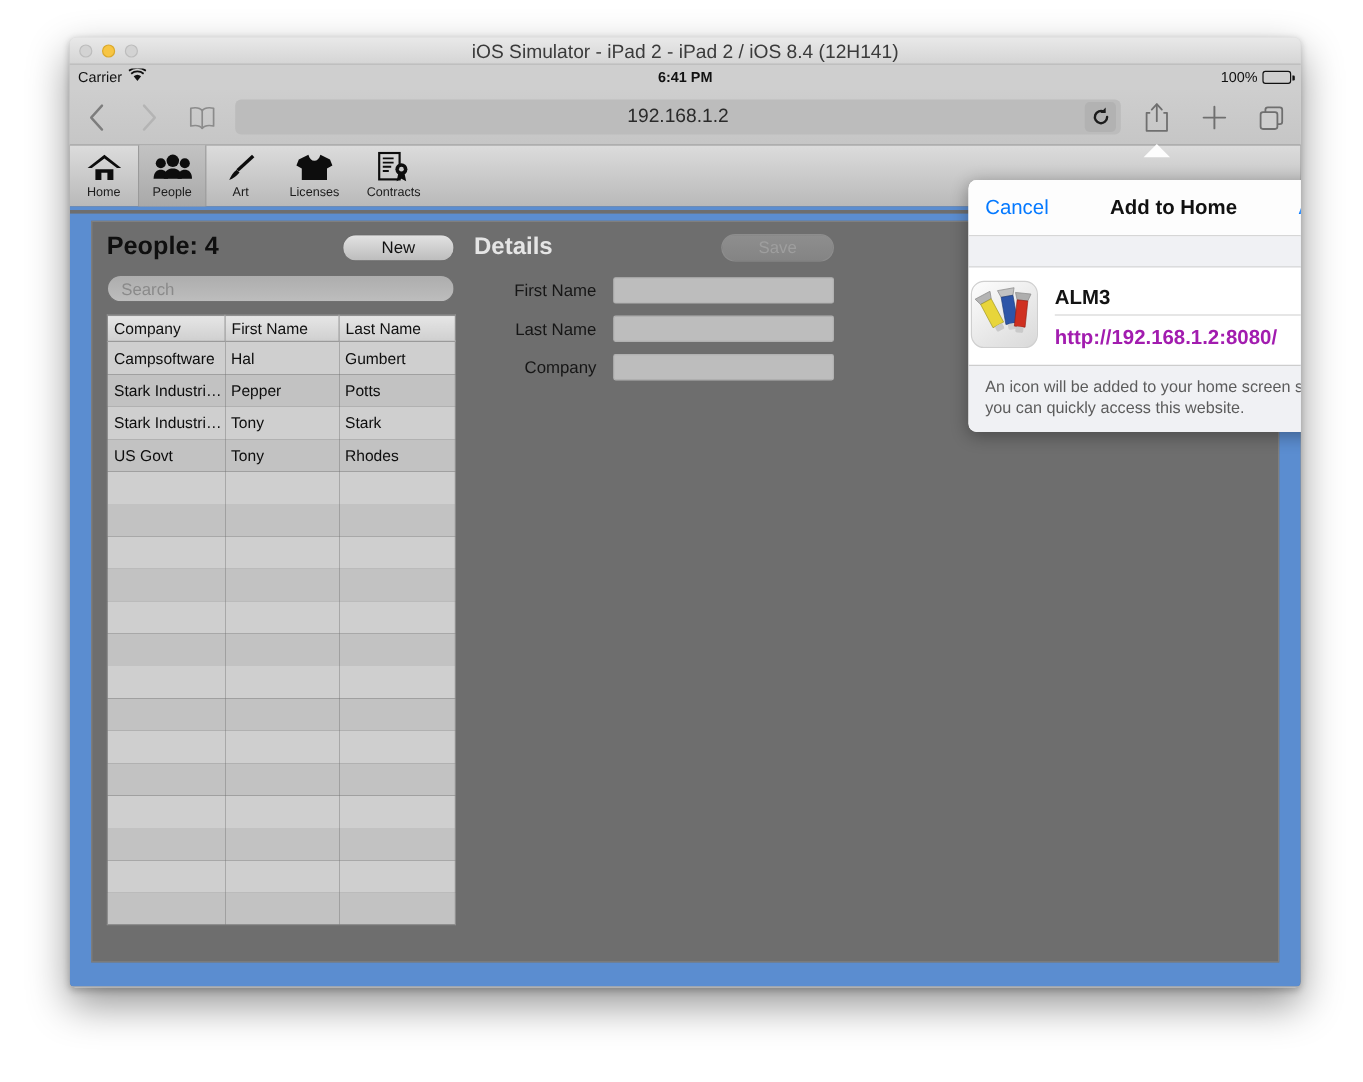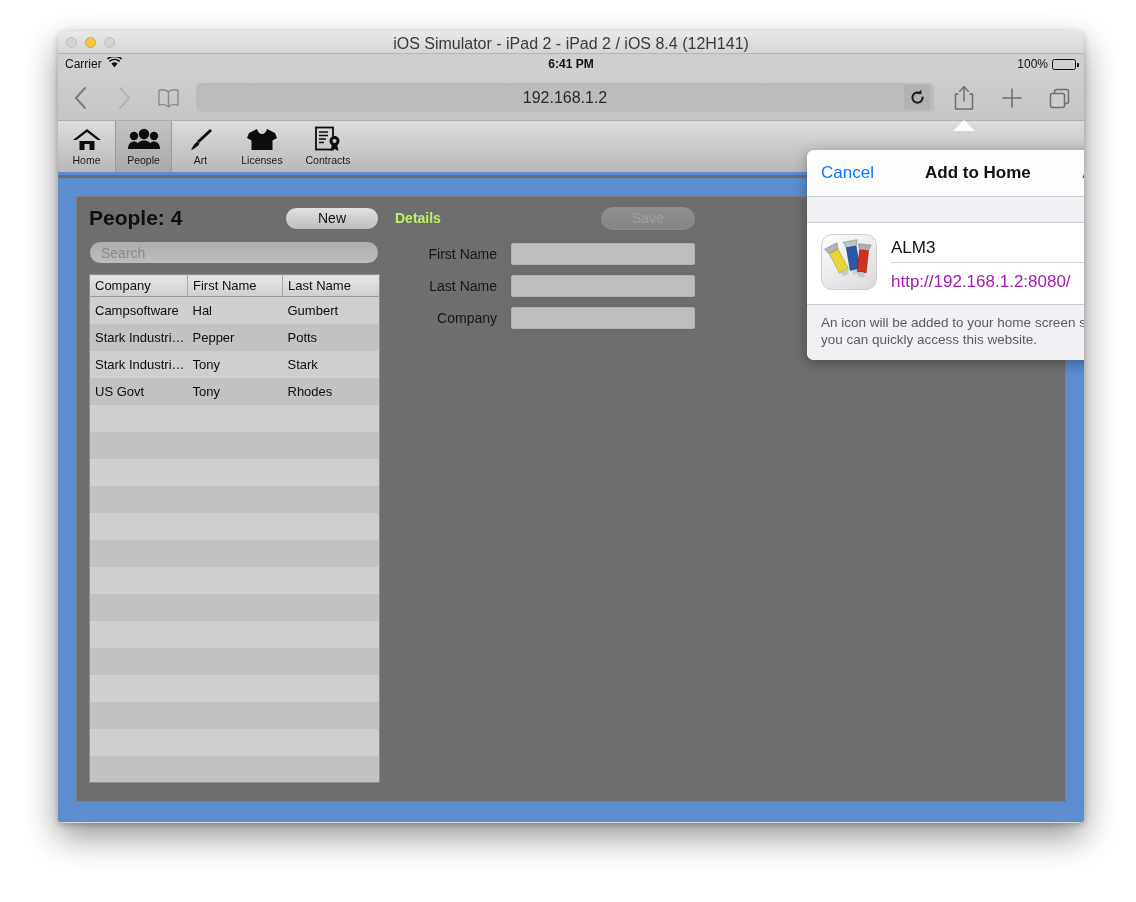--- a/index.html
+++ b/index.html
@@ -124,21 +124,21 @@
   }
   .tab-ico { height: 29px; display: flex; align-items: center; justify-content: center; }
   .tab-label { font-size: 10.5px; color: #1b1b1b; line-height: 12px; }
 
   
   #app-frame {
     position: absolute;
     left: 0px; top: 57px;
     width: 1026px; height: 644px;
     background: #5b8dd0;
-    padding: 18px 18px 20px 18px;
+    padding: 6px 18px 20px 18px;
   }
   #app-inner {
     width: 100%; height: 100%;
     background: #6e6e6e;
     position: relative;
     border: 1px solid #7f7f7f;
   }
 
   
   #list-pane { position: absolute; left: 12px; top: 6px; width: 290px; }
@@ -191,21 +191,21 @@
     white-space: nowrap; overflow: hidden; text-overflow: ellipsis;
   }
   #people-table tbody tr:nth-child(odd) td  { background: #cfcfcf; }
   #people-table tbody tr:nth-child(even) td { background: #c2c2c2; }
   col.c-company { width: 98px; }
   col.c-first   { width: 95px; }
   col.c-last    { width: 97px; }
 
   
   #details-pane { position: absolute; left: 318px; top: 6px; width: 300px; }
-  #details-title { font-size: 14px; font-weight: bold; color: #bef264; }
+  #details-title { font-size: 20px; font-weight: bold; color: #e5e5e5; }
   .form-row { display: flex; align-items: center; margin-top: 10px; }
   .form-label {
     width: 116px; text-align: right; padding-right: 14px;
     font-size: 14px; color: #161616;
   }
   .form-input {
     flex: 1; height: 22px;
     background: #bdbdbd;
     border: 1px solid #b1b1b1;
     border-radius: 2px;
@@ -229,21 +229,21 @@
     border-bottom: 1px solid #cdcdcd;
     background: #fdfdfd;
     gap: 14px;
   }
   #pop-cancel { font-size: 17px; color: #0479ff; }
   #pop-title { font-size: 17px; font-weight: bold; color: #111; }
   #pop-add { font-size: 17px; color: #0479ff; font-weight: 600; }
 
   #pop-gap { height: 26px; background: #f0f1f4; border-bottom: 1px solid #cdcdcd; }
 
-  #pop-entry { background: #fff; display: flex; padding: 11px 12px 11px 14px; }
+  #pop-entry { background: #fff; display: flex; padding: 11px 12px 11px 2px; font-weight: bold; }
   #pop-icon {
     width: 56px; height: 56px; border-radius: 11px;
     background: linear-gradient(145deg,#fdfdfd 0%,#d9d9d9 100%);
     flex: none; overflow: hidden; position: relative;
     border: 1px solid #cfcfcf;
   }
   #pop-fields { flex: 1; margin-left: 14px; }
   #pop-name-row {
     display: flex; align-items: center; justify-content: space-between;
     height: 29px; border-bottom: 1px solid #d6d6d6;

